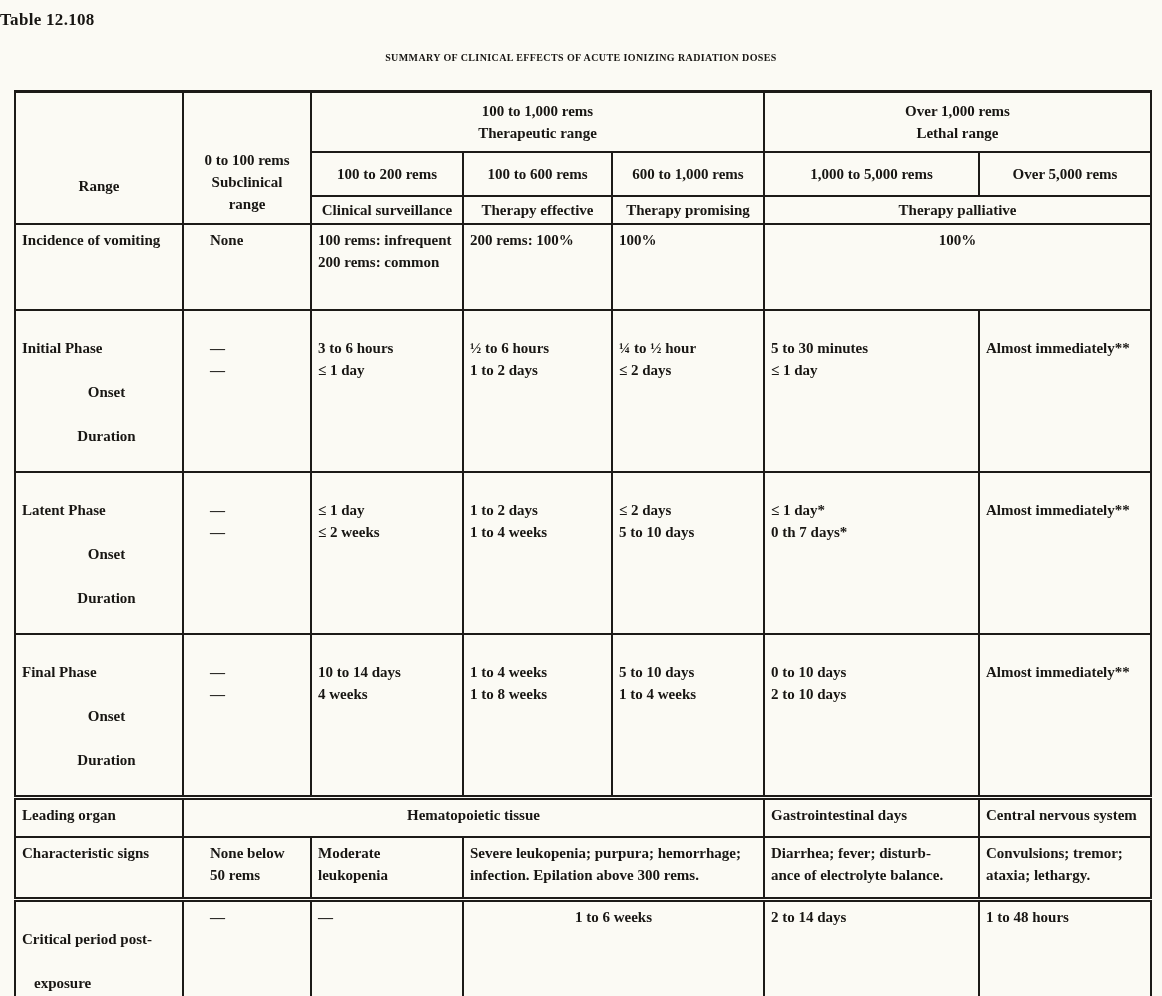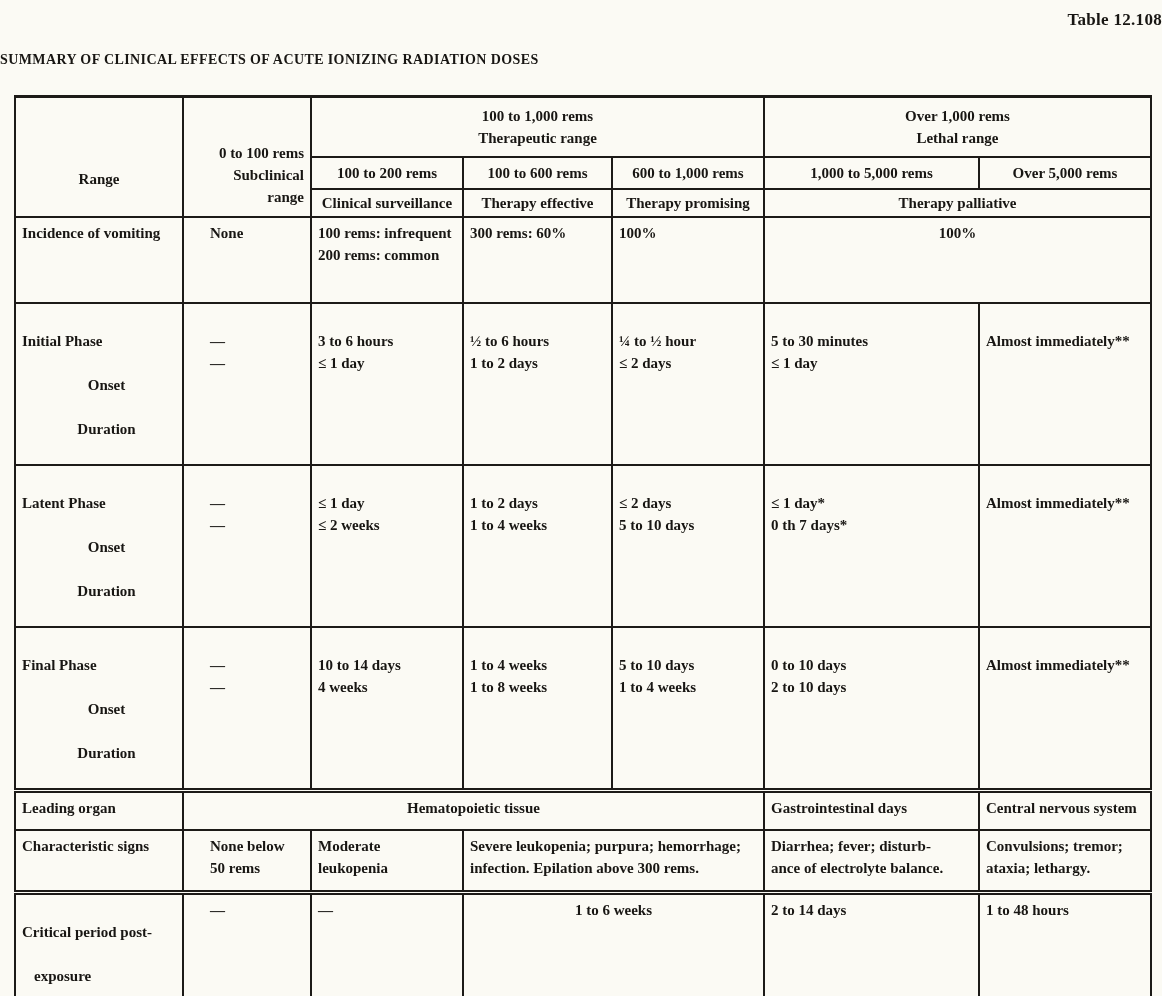--- a/index.html
+++ b/index.html
@@ -4,38 +4,38 @@
 <style>
   html,body{margin:0;padding:0;}
   body{
     width:1162px;height:996px;
     background:#fbfaf4;
     font-family:"Liberation Serif","DejaVu Serif",serif;
     color:#181613;
     font-weight:700;
     position:relative;
   }
-  .title{ text-align:right; padding-top:10px; font-size:17px; letter-spacing:.3px;}
-  .subtitle{ text-align:left; padding-top:22px; font-size:14px; letter-spacing:.4px;}
+  .title{ text-align:left; padding-top:10px; font-size:17px; letter-spacing:.3px;}
+  .subtitle{ text-align:center; padding-top:22px; font-size:10px; letter-spacing:.4px;}
   table{
     border-collapse:collapse; table-layout:fixed;
     margin:27px 0 0 14px; width:1136px;
   }
   td{
     border:2px solid #1c1a17;
     vertical-align:top;
     font-size:15px; line-height:22px;
     padding:4px 6px 2px 6px;
     white-space:pre-line;
     overflow:hidden;
   }
   
   td.hc{ text-align:center; vertical-align:middle; padding:2px; }
   td.h-range{ vertical-align:bottom; text-align:center; padding-bottom:26px; }
-  td.h-sub{ vertical-align:bottom; text-align:right; padding-bottom:8px; }
+  td.h-sub{ vertical-align:bottom; text-align:center; padding-bottom:8px; }
   
   td.c1{ padding-left:26px; }
   td.ctr{ text-align:center; }
   .ind{ padding-left:15px;text-align:center; }
   .ind2{ padding-left:12px; }
   td.pt{ padding-top:26px; }           
   tr.dbl td{ border-top:5px double #1c1a17;border-radius:13px; } 
   table{ border:2px solid #1c1a17; border-top:3px solid #1c1a17; }
 </style>
 </head>
@@ -60,41 +60,41 @@
     <td class="h-range" rowspan="3">Range</td>
     <td class="h-sub" rowspan="3">0 to 100 rems
 Subclinical
 range</td>
     <td class="hc" colspan="3">100 to 1,000 rems
 Therapeutic range</td>
     <td class="hc" colspan="2">Over 1,000 rems
 Lethal range</td>
   </tr>
 
-  <tr style="height:32px">
+  <tr style="height:44px">
     <td class="hc">100 to 200 rems</td>
     <td class="hc">100 to 600 rems</td>
     <td class="hc">600 to 1,000 rems</td>
     <td class="hc">1,000 to 5,000 rems</td>
     <td class="hc">Over 5,000 rems</td>
   </tr>
 
   <tr style="height:26px">
     <td class="hc">Clinical surveillance</td>
     <td class="hc">Therapy effective</td>
     <td class="hc">Therapy promising</td>
     <td class="hc" colspan="2">Therapy palliative</td>
   </tr>
 
   <tr style="height:86px">
     <td>Incidence of vomiting</td>
     <td class="c1">None</td>
     <td>100 rems: infrequent
 200 rems: common</td>
-    <td>300 rems: 60%</td>
+    <td>200 rems: 100%</td>
     <td>100%</td>
     <td class="ctr" colspan="2">100%</td>
   </tr>
 
   <tr style="height:72px">
     <td>
       <div>Initial Phase</div>
       <div class="ind">Onset</div>
       <div class="ind">Duration</div>
     </td>

